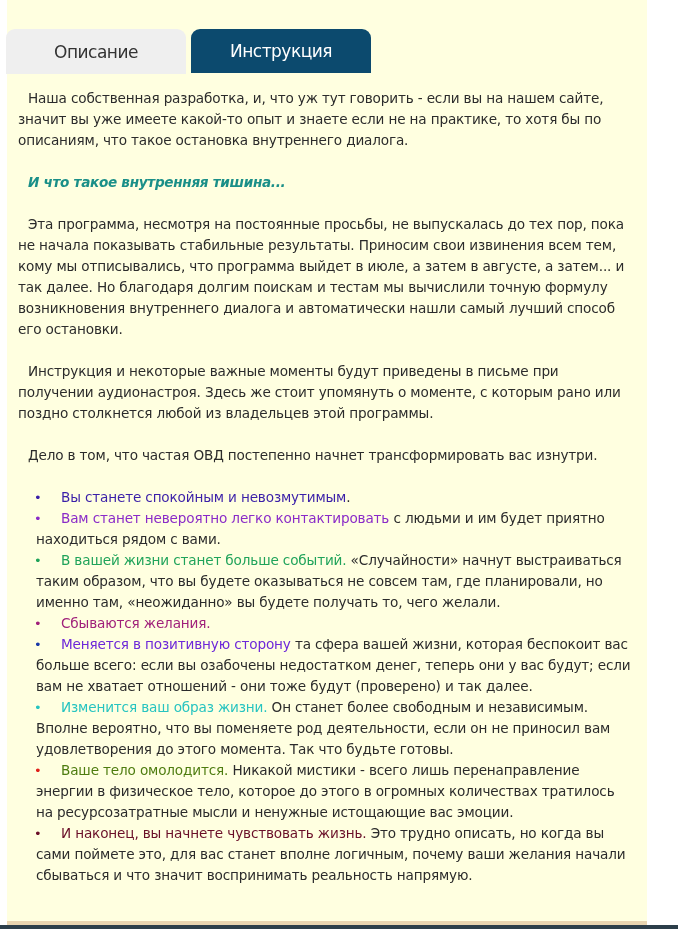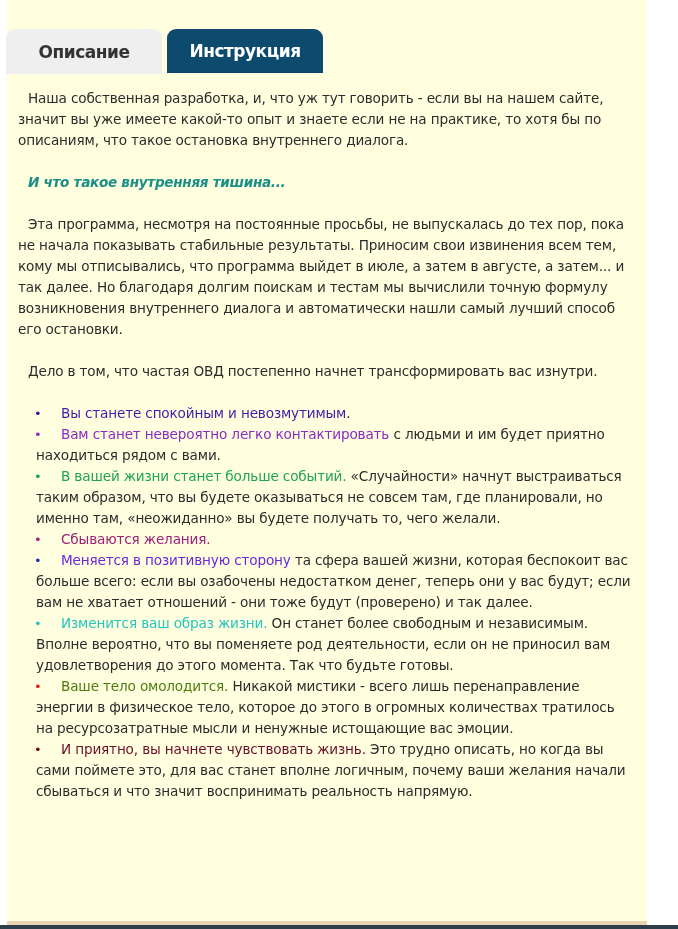--- a/index.html
+++ b/index.html
@@ -42,28 +42,28 @@
     }
     .tabs {
       position: absolute;
       left: 6px;
       top: 29px;
       height: 45px;
       display: flex;
       gap: 5px;
     }
     .tab {
-      width: 156px;
+      width: 180px;
       height: 45px;
       border-radius: 9px 9px 0 0;
       display: flex;
       align-items: center;
       justify-content: center;
       font-family: "DejaVu Sans", sans-serif;
-      font-weight: bold;
+      font-weight: normal;
       font-size: 17px;
       letter-spacing: -0.5px;
       cursor: pointer;
       box-sizing: border-box;
       text-align: center;
     }
     .tab.inactive {
       background: #efefef;
       color: #333333;
     }
@@ -129,26 +129,27 @@
 
   <div class="tabs">
     <div class="tab inactive">Описание</div>
     <div class="tab active">Инструкция</div>
   </div>
 
   <div class="content">
     <p><span class="indent"></span><span>Наша собственная разработка, и, что уж тут говорить - если вы на нашем сайте, значит вы уже имеете какой-то опыт и знаете если не на практике, то хотя бы по описаниям, что такое остановка внутреннего диалога.</span></p>
     <p class="subheading">И что такое внутренняя тишина...</p>
     <p><span class="indent"></span><span>Эта программа, несмотря на постоянные просьбы, не выпускалась до тех пор, пока не начала показывать стабильные результаты. Приносим свои извинения всем тем, кому мы отписывались, что программа выйдет в июле, а затем в августе, а затем... и так далее. Но благодаря долгим поискам и тестам мы вычислили точную формулу возникновения внутреннего диалога и автоматически нашли самый лучший способ его остановки.</span></p>
+    <p><span class="indent"></span><span>Инструкция и некоторые важные моменты будут приведены в письме при получении аудионастроя. Здесь же стоит упомянуть о моменте, с которым рано или поздно столкнется любой из владельцев этой программы.</span></p>
     <p><span class="indent"></span><span>Дело в том, что частая ОВД постепенно начнет трансформировать вас изнутри.</span></p>
 
     <ul class="list" id="benefits-list">
         <li><span class="bullet" style="color: rgb(58, 31, 168);">•</span><span class="first-line-indent"></span><span style="color: rgb(58, 31, 168);">Вы станете спокойным и невозмутимым</span><span>.</span></li>
         <li><span class="bullet" style="color: rgb(138, 43, 200);">•</span><span class="first-line-indent"></span><span style="color: rgb(138, 43, 200);">Вам станет невероятно легко контактировать</span><span> с людьми и им будет приятно находиться рядом с вами.</span></li>
         <li><span class="bullet" style="color: rgb(31, 163, 90);">•</span><span class="first-line-indent"></span><span style="color: rgb(31, 163, 90);">В вашей жизни станет больше событий.</span><span> «Случайности» начнут выстраиваться таким образом, что вы будете оказываться не совсем там, где планировали, но именно там, «неожиданно» вы будете получать то, чего желали.</span></li>
         <li><span class="bullet" style="color: rgb(160, 32, 122);">•</span><span class="first-line-indent"></span><span style="color: rgb(160, 32, 122); margin-top: 44px;">Сбываются желания.</span><span></span></li>
         <li><span class="bullet" style="color: rgb(26, 58, 168);">•</span><span class="first-line-indent"></span><span style="color: #6d28d9;">Меняется в позитивную сторону</span><span> та сфера вашей жизни, которая беспокоит вас больше всего: если вы озабочены недостатком денег, теперь они у вас будут; если вам не хватает отношений - они тоже будут (проверено) и так далее.</span></li>
         <li><span class="bullet" style="color: rgb(39, 196, 192);">•</span><span class="first-line-indent"></span><span style="color: rgb(39, 196, 192);">Изменится ваш образ жизни.</span><span> Он станет более свободным и независимым. Вполне вероятно, что вы поменяете род деятельности, если он не приносил вам удовлетворения до этого момента. Так что будьте готовы.</span></li>
         <li><span class="bullet" style="color: rgb(224, 32, 26);">•</span><span class="first-line-indent"></span><span style="color: #4d7c0f;">Ваше тело омолодится.</span><span> Никакой мистики - всего лишь перенаправление энергии в физическое тело, которое до этого в огромных количествах тратилось на ресурсозатратные мысли и ненужные истощающие вас эмоции.</span></li>
-        <li><span class="bullet" style="color: rgb(106, 15, 40);">•</span><span class="first-line-indent"></span><span style="color: rgb(106, 15, 40);">И приятно, вы начнете чувствовать жизнь.</span><span> Это трудно описать, но когда вы сами поймете это, для вас станет вполне логичным, почему ваши желания начали сбываться и что значит воспринимать реальность напрямую.</span></li>
+        <li><span class="bullet" style="color: rgb(106, 15, 40);">•</span><span class="first-line-indent"></span><span style="color: rgb(106, 15, 40);">И наконец, вы начнете чувствовать жизнь.</span><span> Это трудно описать, но когда вы сами поймете это, для вас станет вполне логичным, почему ваши желания начали сбываться и что значит воспринимать реальность напрямую.</span></li>
       </ul>
   </div>
 </div>
 
 </body></html>

